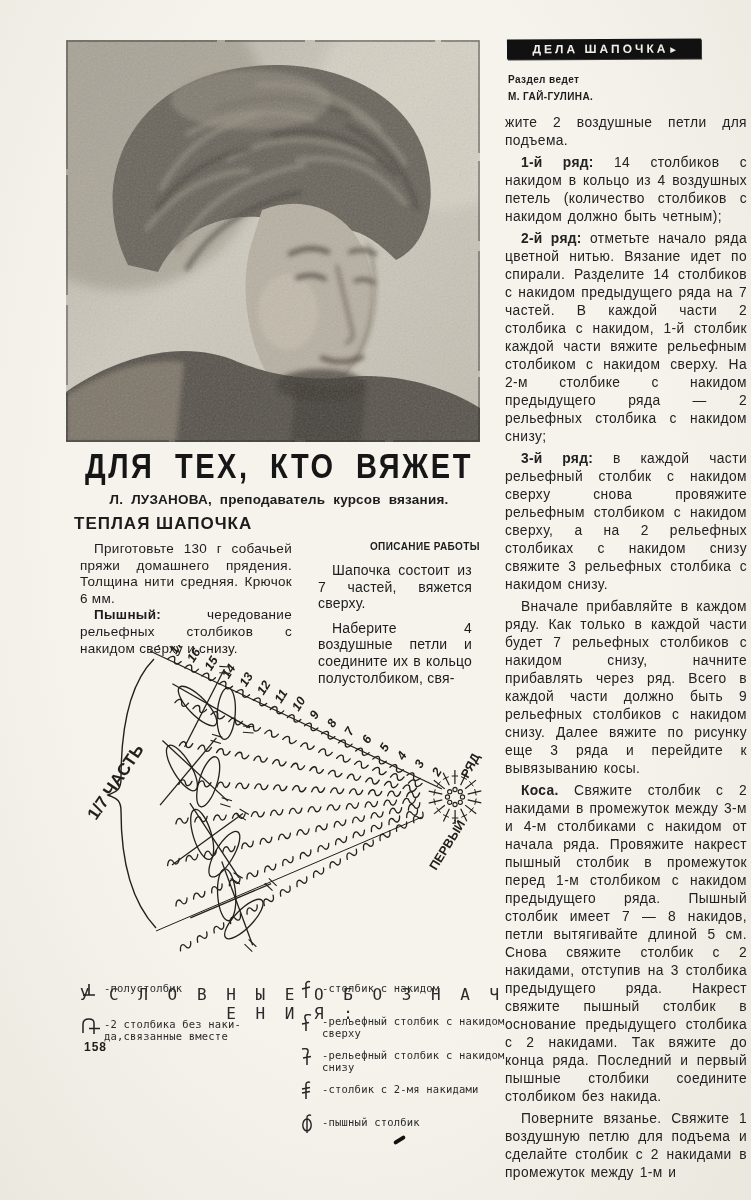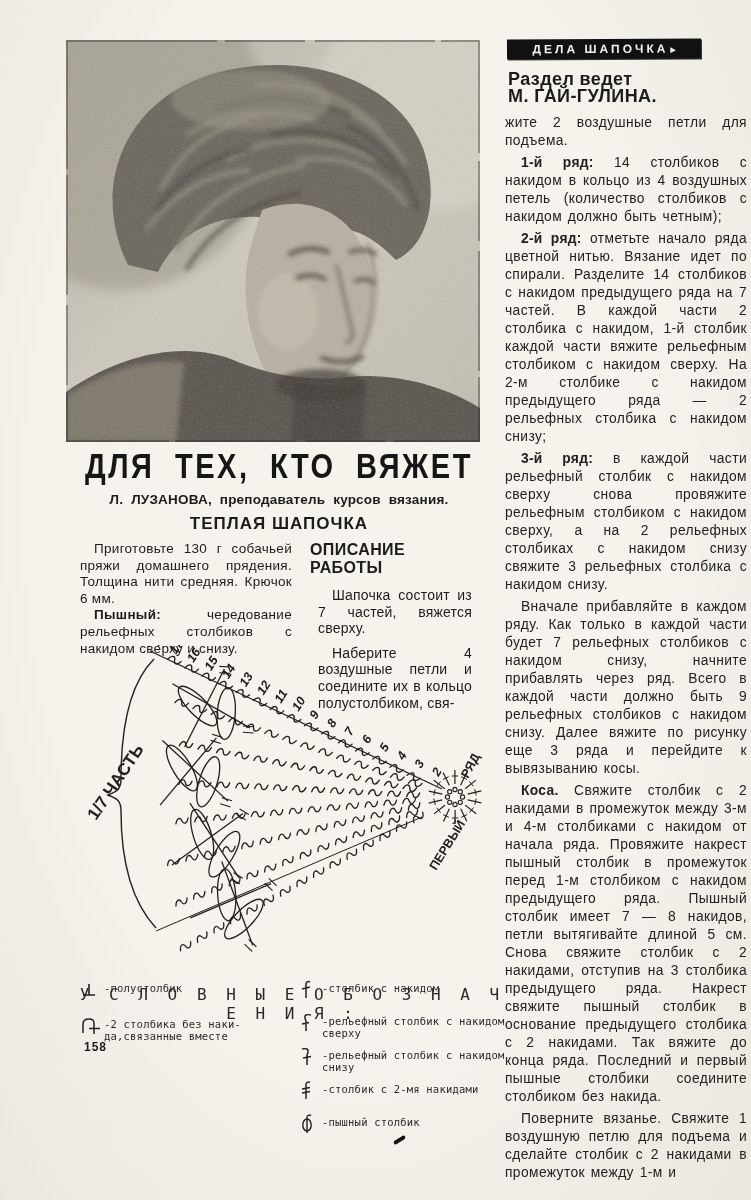--- a/index.html
+++ b/index.html
@@ -6,47 +6,47 @@
   .page{position:relative;width:751px;height:1200px;margin:0 auto;overflow:hidden;
         background:radial-gradient(ellipse at 48% 42%, #f5f3ec 55%, #eae7de 100%);
         font-family:"Liberation Sans", sans-serif;color:#1c1c1c;}
 
   
   .banner{position:absolute;left:507px;top:39px;width:194px;height:20px;background:#111;
           color:#f2efe8;display:flex;align-items:center;justify-content:center;
           font-weight:bold;font-size:12px;letter-spacing:3px;transform:rotate(-.3deg);
           box-shadow:1px 1px 0 #3a3a3a;}
   .banner .arr{font-size:10px;letter-spacing:0;margin-left:2px;}
-  .masthead{position:absolute;left:508px;top:71px;font-weight:bold;font-size:18px;line-height:17px;letter-spacing:.4px;}
+  .masthead{position:absolute;left:508px;top:71px;font-weight:bold;font-size:10px;line-height:17px;letter-spacing:.4px;}
 
   
   .rcol{position:absolute;left:505px;top:114px;width:242px;}
   .rcol p{margin:0 0 4px 0;text-align:justify;font-size:13.8px;line-height:18px;
           letter-spacing:.4px;word-spacing:1.5px;color:#222;}
   .rcol p.ind{text-indent:16px;}
   .rcol b{letter-spacing:.3px;}
 
   
   .photo{position:absolute;left:66px;top:40px;width:414px;height:402px;}
 
   
   .title{position:absolute;left:74px;top:447px;width:410px;text-align:center;
          font-weight:800;font-size:29px;letter-spacing:2.5px;word-spacing:10px;
          transform:scaleY(1.18);transform-origin:top center;white-space:nowrap;color:#161616;}
   .byline{position:absolute;left:74px;top:492px;width:410px;text-align:center;
           font-weight:bold;font-size:13.5px;word-spacing:4px;letter-spacing:.2px;}
-  .secthead{position:absolute;left:74px;top:514px;width:410px;text-align:center;
+  .secthead{position:absolute;left:74px;top:514px;width:410px;text-align:left;
             font-weight:bold;font-size:17px;letter-spacing:1px;}
 
   
   .mats{position:absolute;left:80px;top:541px;width:212px;}
   .mats p{margin:0;text-align:justify;font-size:13.5px;line-height:16.6px;letter-spacing:.3px;}
   .mats p.ind{text-indent:14px;}
   .desc{position:absolute;left:310px;top:541px;width:170px;}
-  .desc h3{margin:0 0 10px 0;text-align:left;font-size:16px;letter-spacing:.4px;}
+  .desc h3{margin:0 0 10px 0;text-align:right;font-size:10px;letter-spacing:.4px;}
   .desc p{margin:8px;text-align:justify;font-size:14px;line-height:16.6px;letter-spacing:.2px;}
   .desc p.ind{text-indent:14px;}
 
   
   .diagram{position:absolute;left:70px;top:645px;width:434px;height:316px;}
 
   
   .legend{position:absolute;left:78px;top:953px;width:428px;height:128px;
           font-family:"DejaVu Sans Mono", monospace;color:#2a2a2a;}
   .legend .lhead{text-align:center;font-size:16px;letter-spacing:5px;margin-bottom:8px;margin-top:32px;}

